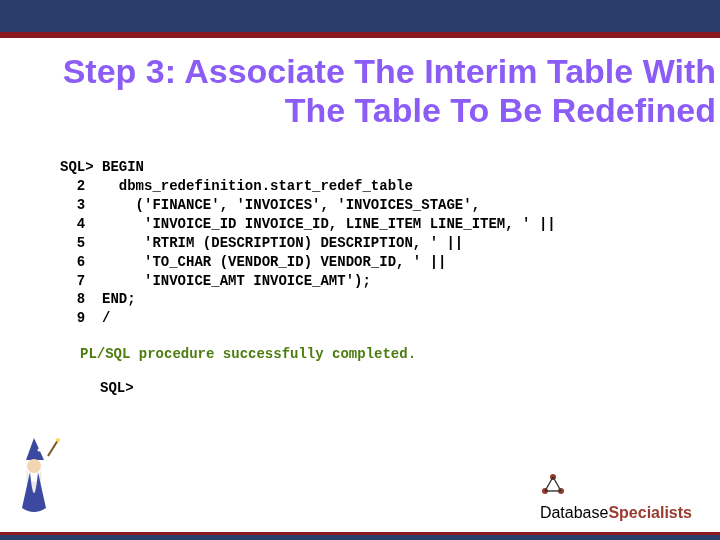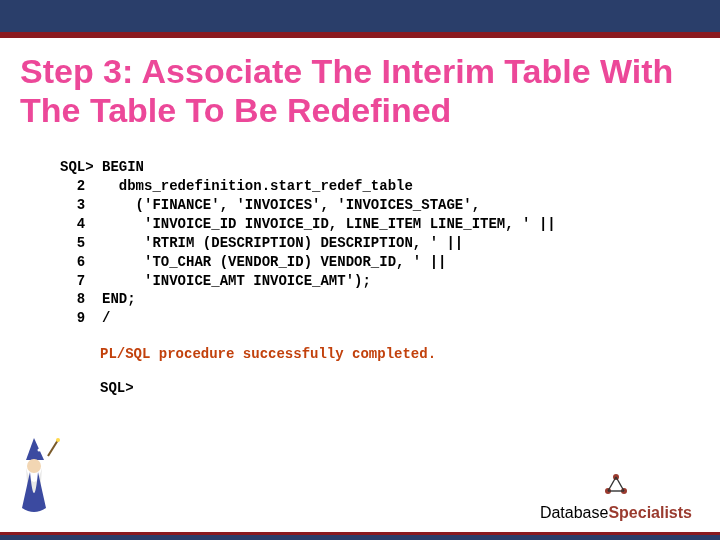--- a/index.html
+++ b/index.html
@@ -13,62 +13,62 @@
   }
   .topbar {
     width: 100%;
     height: 38px;
     background: #2a3e6a;
     border-bottom: 6px solid #8a1a1f;
   }
   .title {
     font-size: 34px;
     font-weight: bold;
-    color: #ec4899;
-    text-align: left;
+    color: #8b5cf6;
+    text-align: right;
     line-height: 1.15;
     padding: 14px 4px 10px 20px;
     font-family: Arial, Helvetica, sans-serif;
   }
   .codeblock {
     font-family: "Courier New", Courier, monospace;
     font-size: 14px;
     font-weight: bold;
     color: #000;
     white-space: pre;
     margin: 18px 0 0 60px;
     line-height: 1.35;
   }
   .result {
     font-family: "Courier New", Courier, monospace;
     font-size: 14px;
     font-weight: bold;
-    color: #c2410c;
-    margin: 18px 0 0 100px;
+    color: #4d7c0f;
+    margin: 18px 0 0 80px;
   }
   .prompt {
     font-family: "Courier New", Courier, monospace;
     font-size: 14px;
     font-weight: bold;
     color: #000;
     margin: 18px 0 4px 100px;
   }
   .wizard {
     position: absolute;
     left: 6px;
     bottom: 24px;
     width: 60px;
     height: 80px;
   }
   .logo {
     position: absolute;
     right: 28px;
     bottom: 18px;
     font-family: Arial, sans-serif;
-    text-align: center;
+    text-align: left;
   }
   .logo .nodes {
     width: 26px;
     height: 26px;
     margin-bottom: 2px;
   }
   .logo .text1 {
     font-size: 16px;
     color: #000;
     font-weight: normal;

